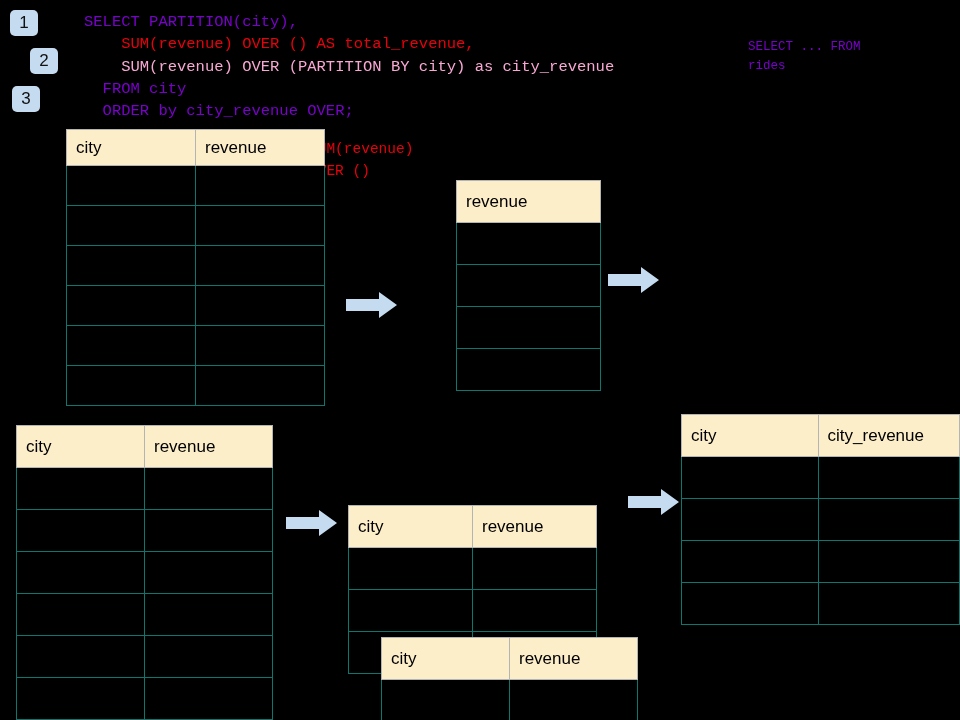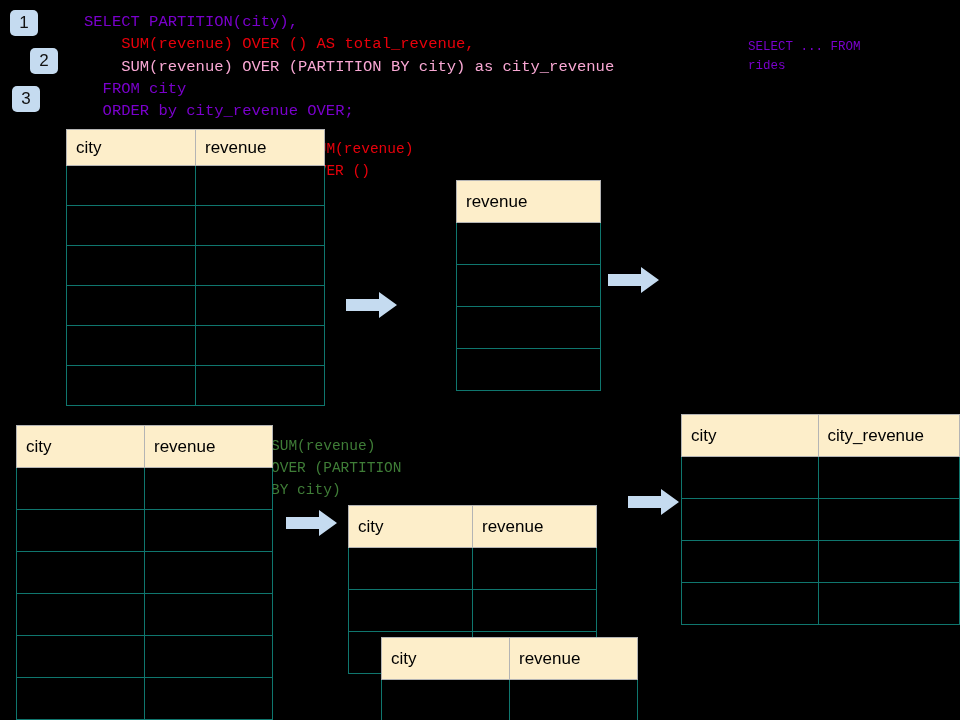--- a/index.html
+++ b/index.html
@@ -137,23 +137,20 @@
 <span class="tok-green">    SUM(revenue) OVER (PARTITION BY city) as city_revenue</span>
 <span class="tok-purple">  FROM city</span>
 <span class="tok-purple">  ORDER by city_revenue OVER;</span></div>
 
   <div id="sql-side" class="code-block">SELECT ... FROM
 rides</div>
 
   <div id="annot-over-empty" class="annot">SUM(revenue)
 OVER ()</div>
 
-  <div id="annot-partition" class="annot">SUM(revenue)
-OVER (PARTITION
-BY city)</div>
 
   <table id="tbl-rides-top" class="tbl">
     <tbody>
         <tr>
       <td class="hdr">city</td>
       <td class="hdr">revenue</td>
     </tr>
     <tr>
           <td></td>
           <td></td>

